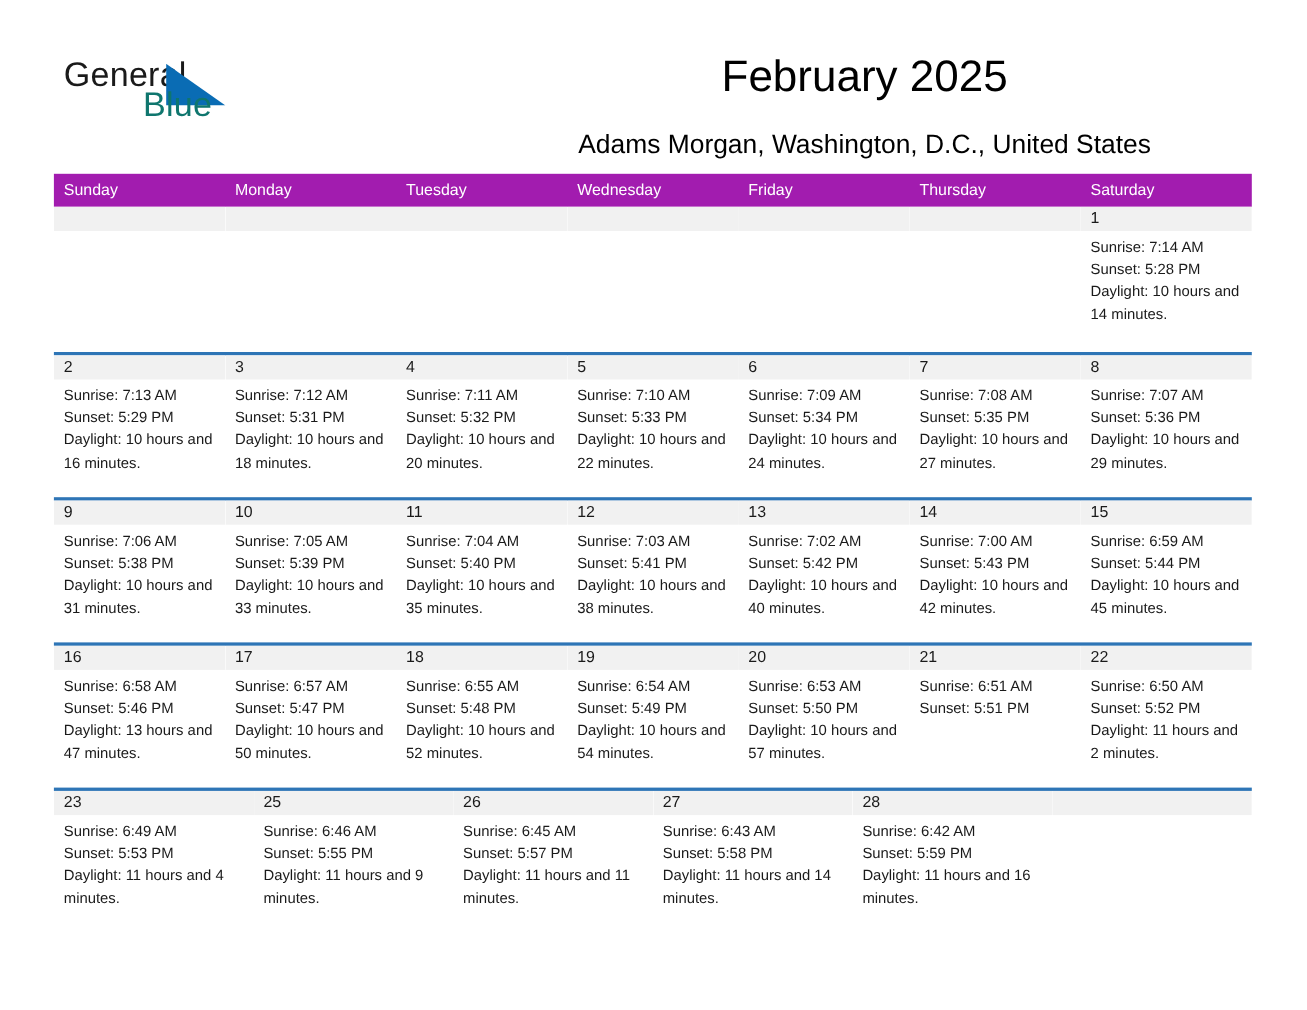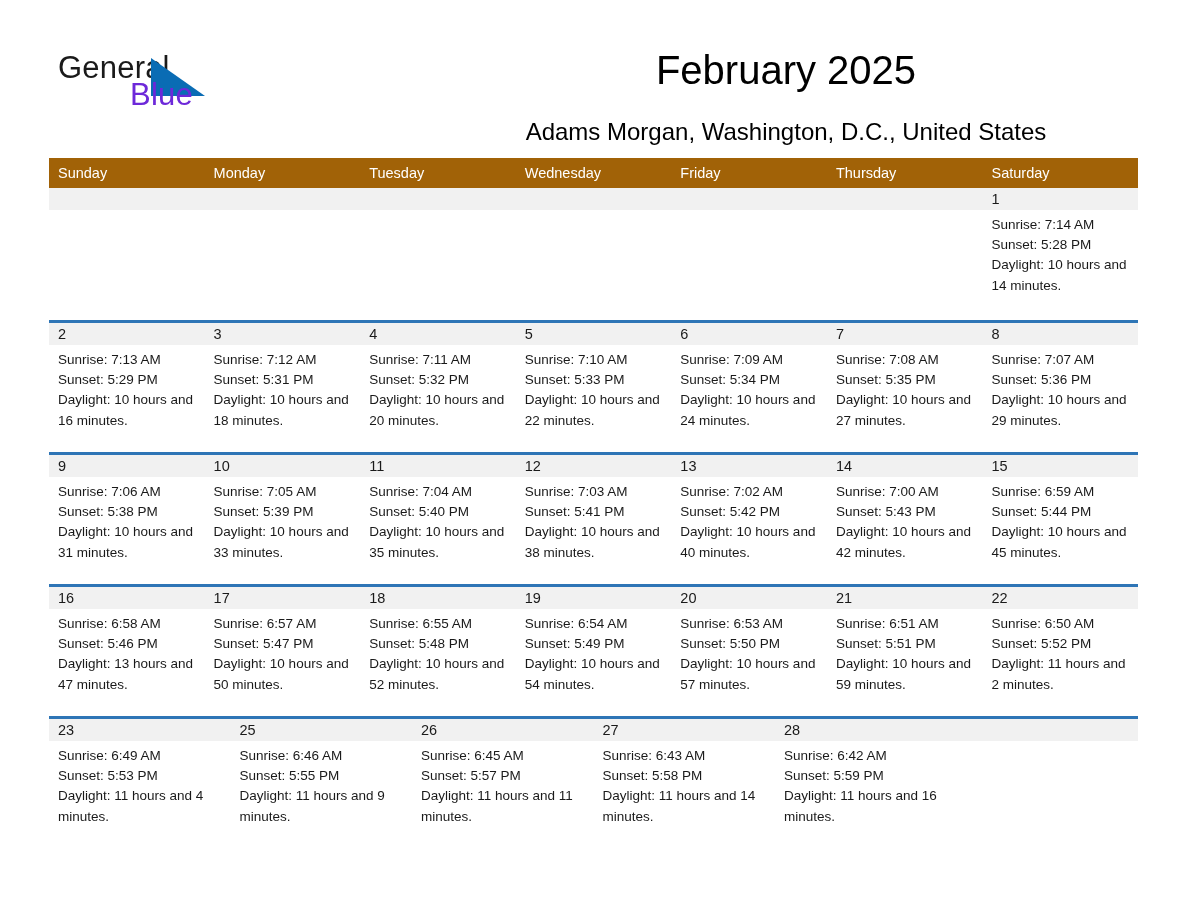--- a/index.html
+++ b/index.html
@@ -53,21 +53,21 @@
     width: 0;
     height: 0;
   }
   .logo-blue {
     position: absolute;
     left: 72px;
     top: 27px;
     font-size: 31px;
     line-height: 31px;
     letter-spacing: 0.2px;
-    color: #6d28d9;
+    color: #0f766e;
     font-family: "Liberation Sans", sans-serif;
     font-weight: 400;
   }
   .title-block {
     position: absolute;
     right: 52px;
     top: 46px;
     text-align: center;
     width: 700px;
   }
@@ -88,21 +88,21 @@
 
   
   .calendar {
     position: absolute;
     left: 49px;
     top: 158px;
     width: 1089px;
   }
   .cal-head {
     display: flex;
-    background: #a16207;
+    background: #a21caf;
     height: 30px;
     align-items: center;
   }
   .cal-head .cell {
     flex: 1 1 0;
     color: #ffffff;
     font-size: 14.5px;
     line-height: 30px;
     padding-left: 9px;
     box-sizing: border-box;
@@ -368,21 +368,20 @@
               <div class="line">Sunrise: 6:53 AM</div>
               <div class="line">Sunset: 5:50 PM</div>
               <div class="daylight">Daylight: 10 hours and 57 minutes.</div>
             </div>
           </div>
           <div class="day">
             <div class="day-num">21</div>
             <div class="day-info">
               <div class="line">Sunrise: 6:51 AM</div>
               <div class="line">Sunset: 5:51 PM</div>
-              <div class="daylight">Daylight: 10 hours and 59 minutes.</div>
             </div>
           </div>
           <div class="day">
             <div class="day-num">22</div>
             <div class="day-info">
               <div class="line">Sunrise: 6:50 AM</div>
               <div class="line">Sunset: 5:52 PM</div>
               <div class="daylight">Daylight: 11 hours and 2 minutes.</div>
             </div>
           </div>

